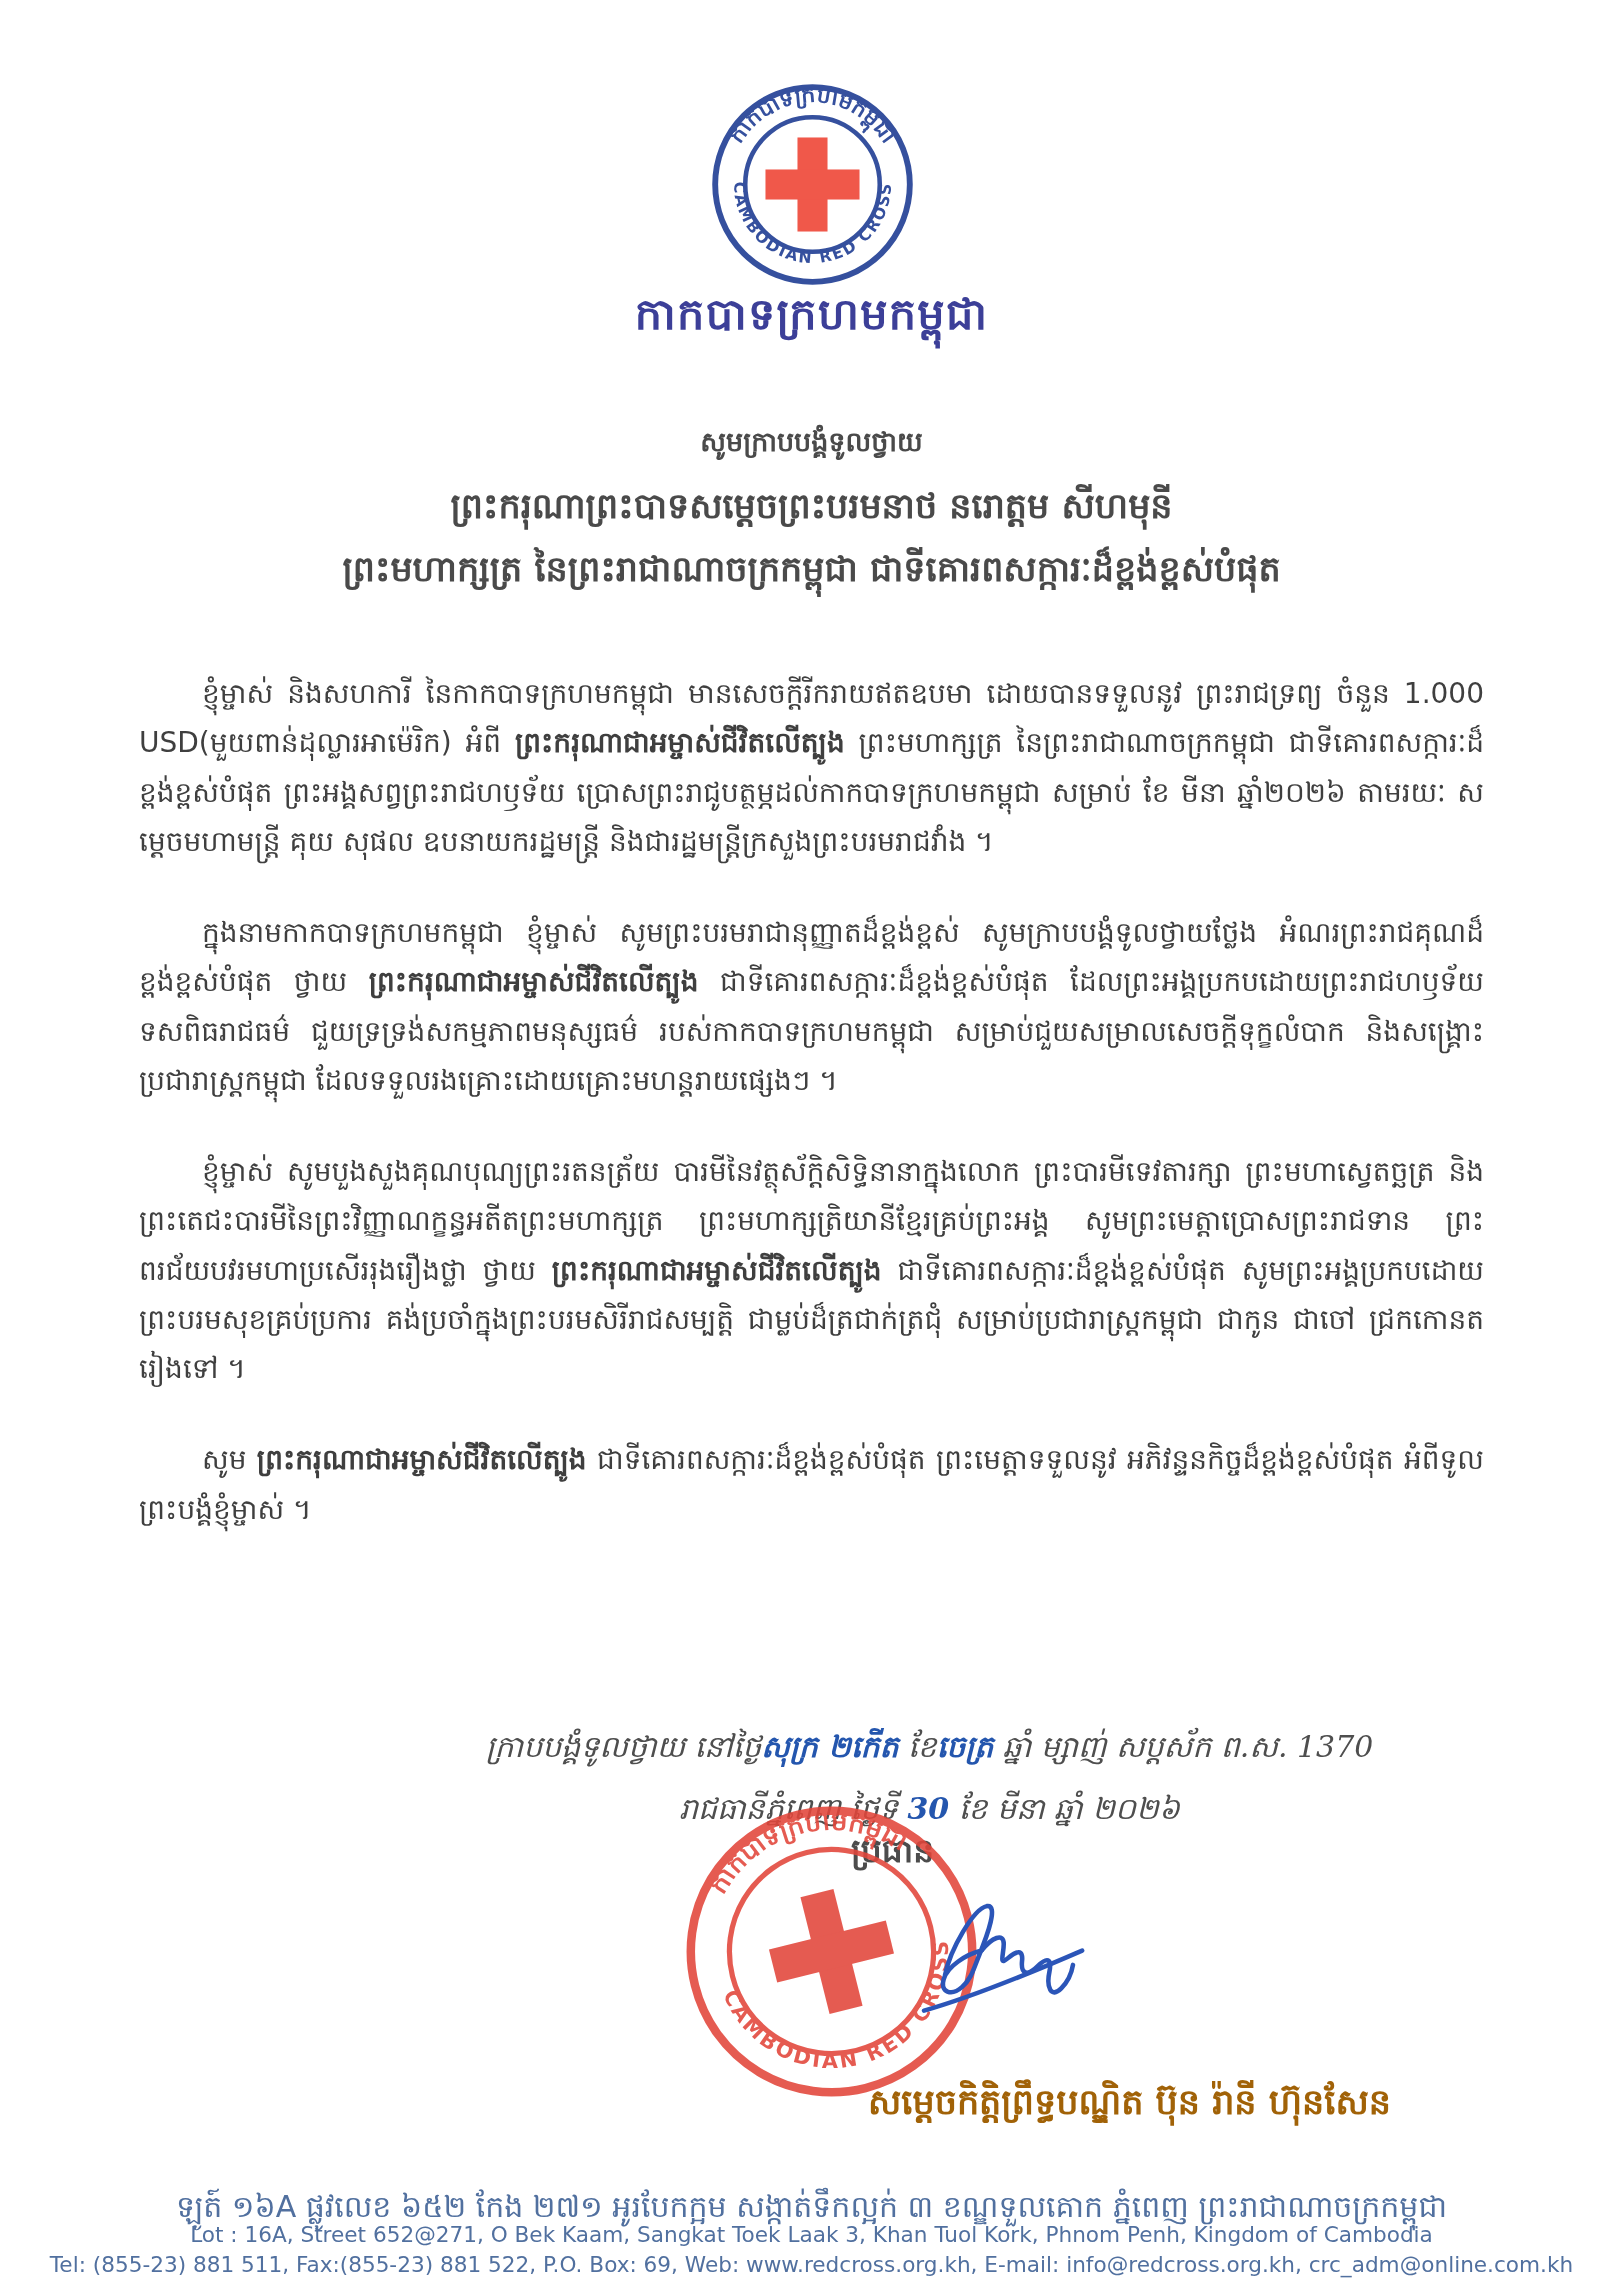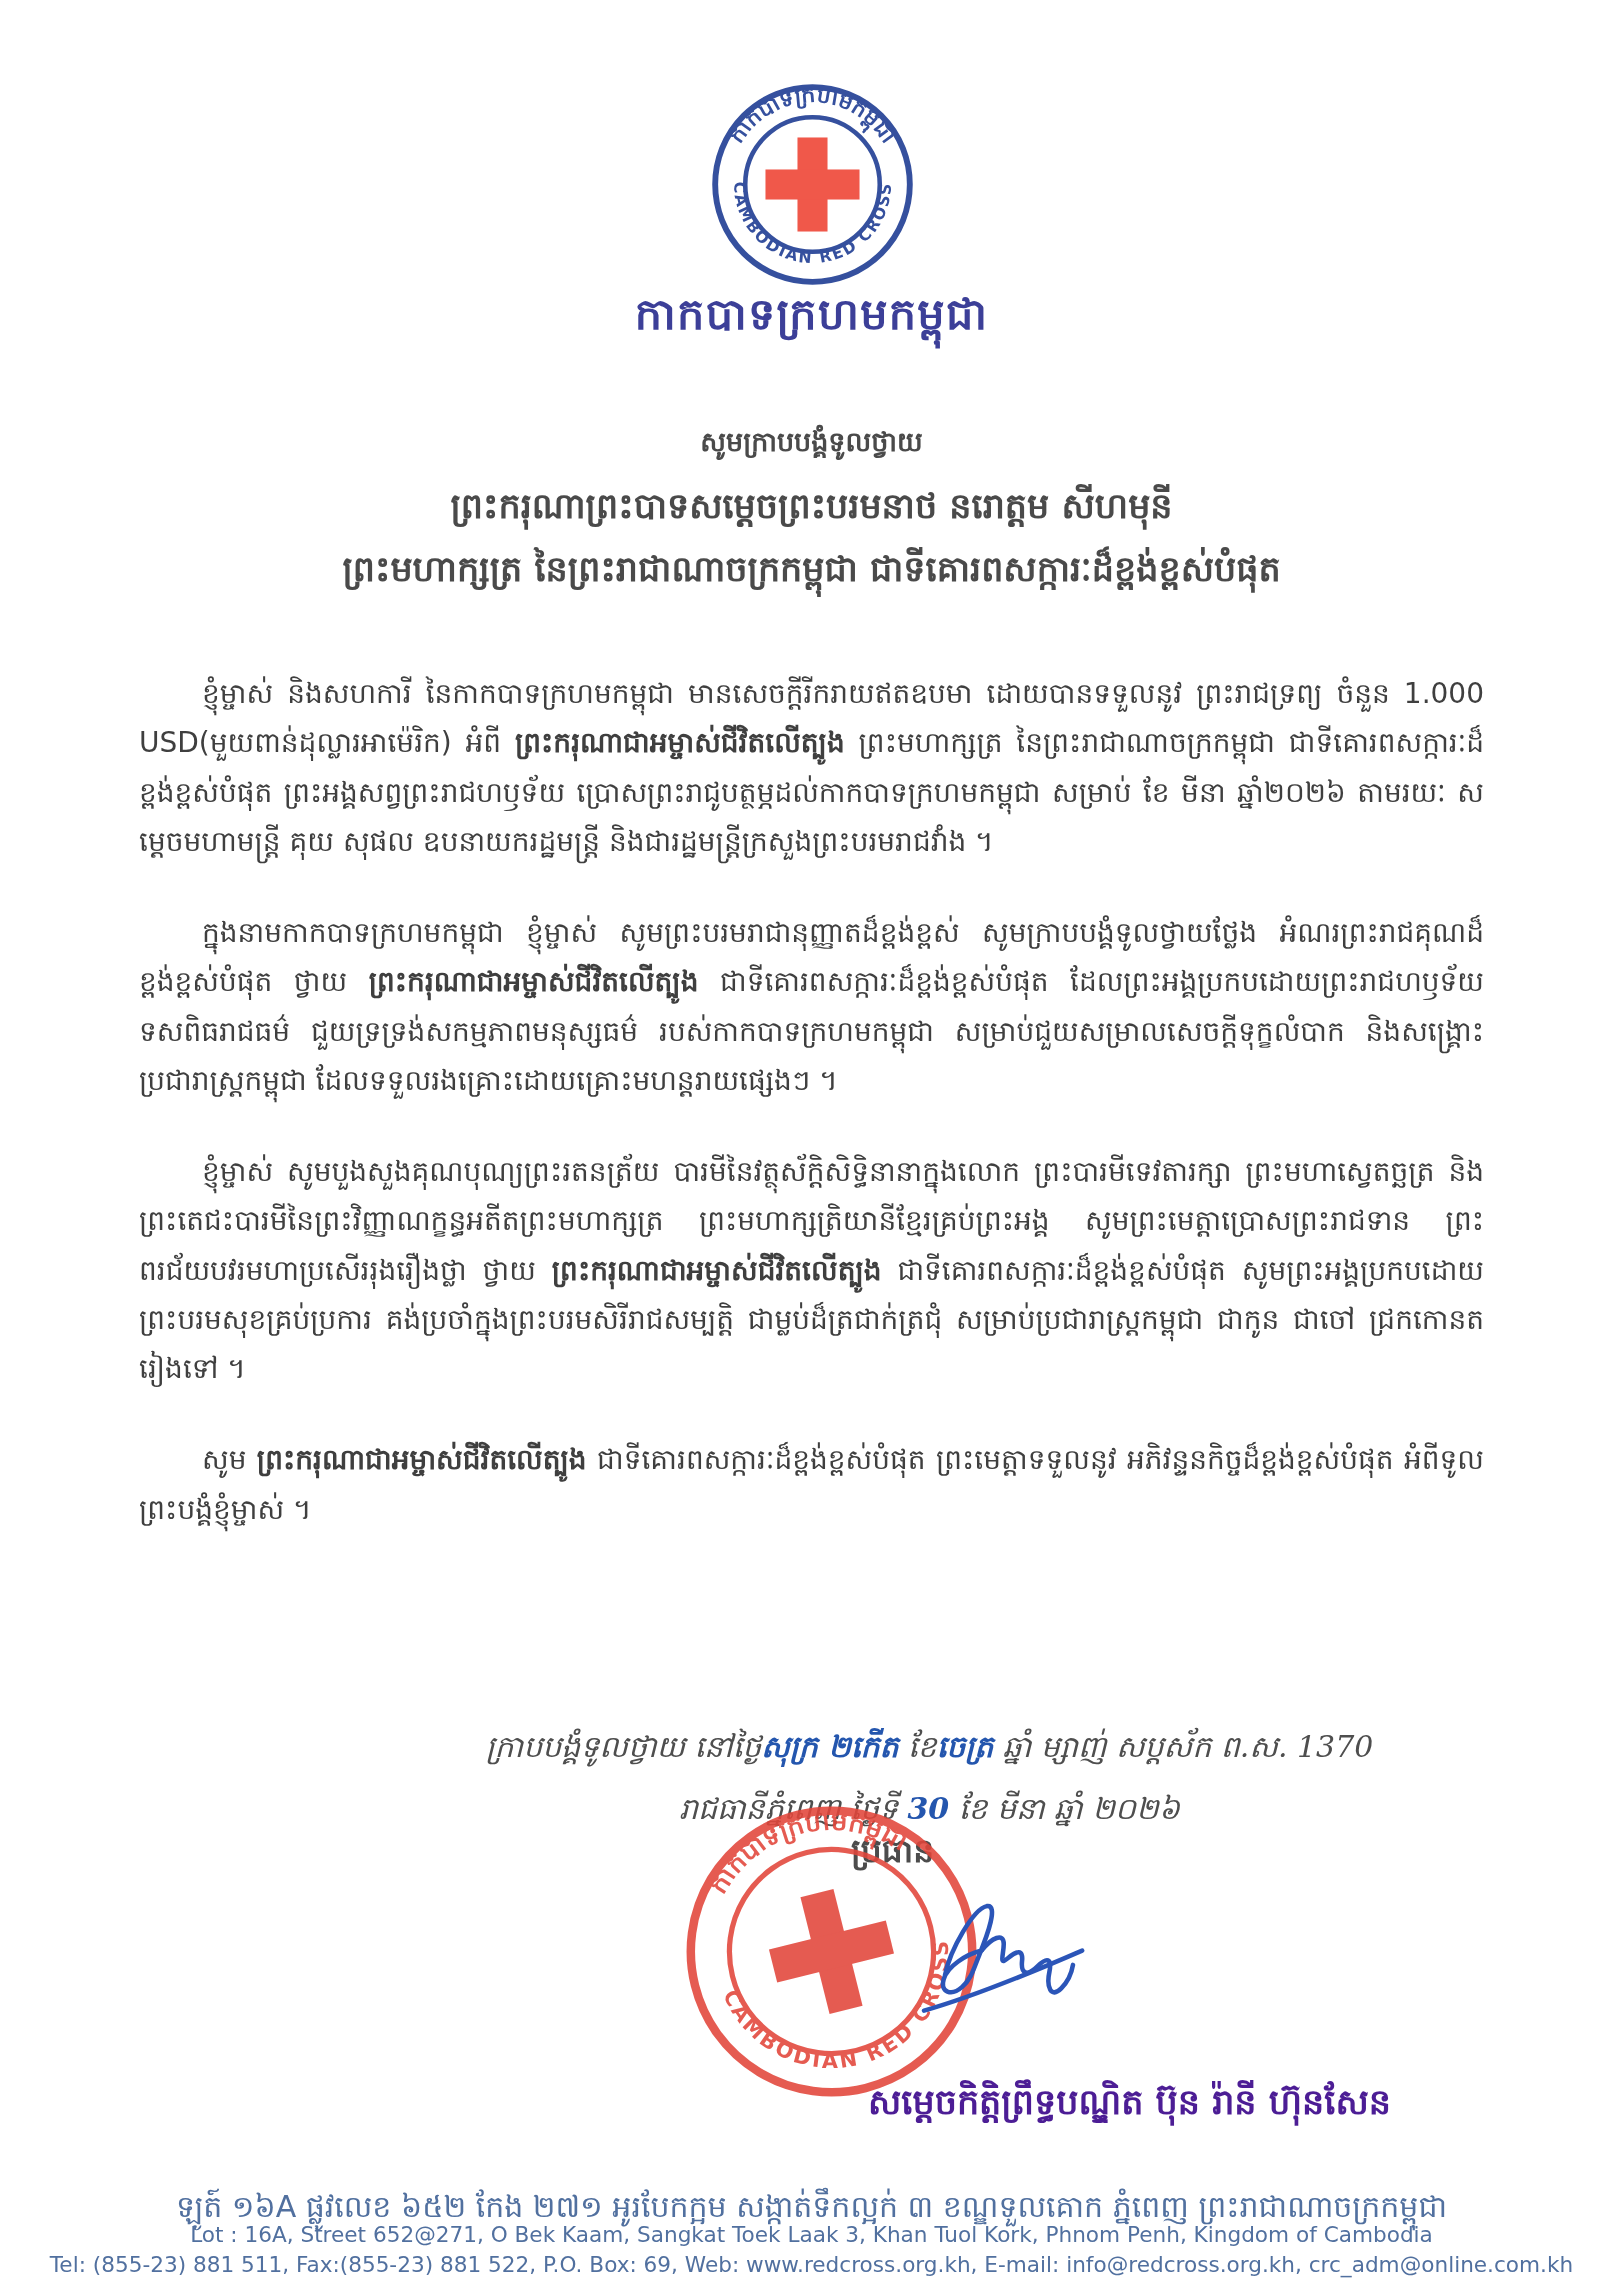--- a/index.html
+++ b/index.html
@@ -37,21 +37,21 @@
     position:absolute;top:1716px;left:236px;width:1387px;
     text-align:center;font-family:"DejaVu Serif","Liberation Serif",serif;
     font-style:italic;font-size:30px;color:#4e4e4e;line-height:2.05;
   }
   .president{
     position:absolute;top:1830px;left:851px;width:301px;text-align:left;
     font-size:33px;font-weight:800;color:#4c4c4c;
   }
   .signatory{
     position:absolute;top:2080px;left:753px;width:753px;text-align:center;
-    font-size:35px;font-weight:800;color:#4c1d95;
+    font-size:35px;font-weight:800;color:#a16207;
   }
   .stamp-wrap{position:absolute;top:1801px;left:681px;width:301px;height:301px;opacity:.88;}
   .sig-wrap{position:absolute;top:1877px;left:911px;width:209px;height:151px;}
   
   .footer{position:absolute;left:0;width:1623px;text-align:center;color:#51709f;}
   .footer-km{top:2188px;font-size:30px;}
   .footer-en{top:2222px;font-size:21.6px;}
   .footer-tel{top:2252px;font-size:21.6px;}
   .footer div{position:absolute;left:0;width:1623px;}
 </style>

